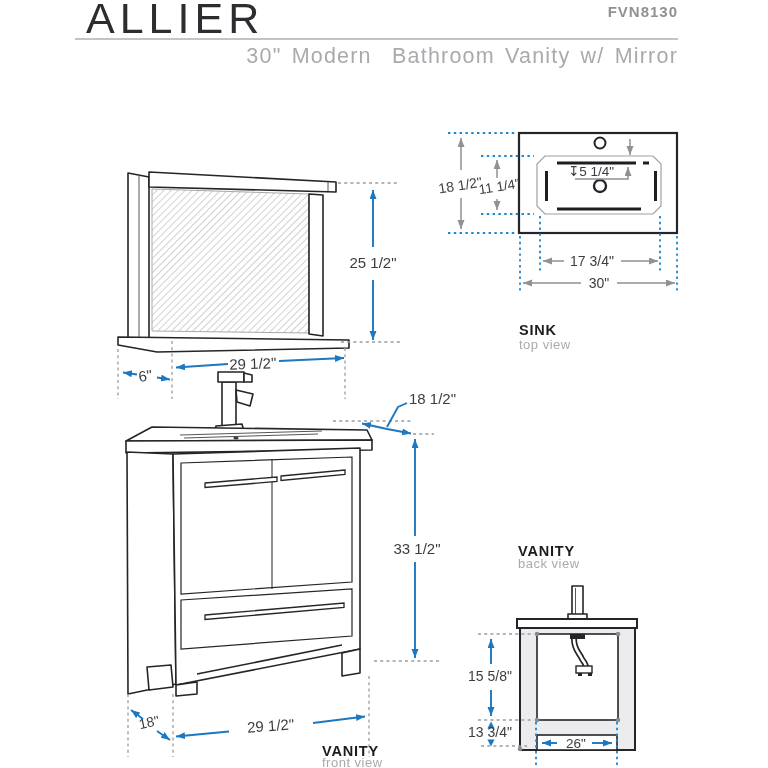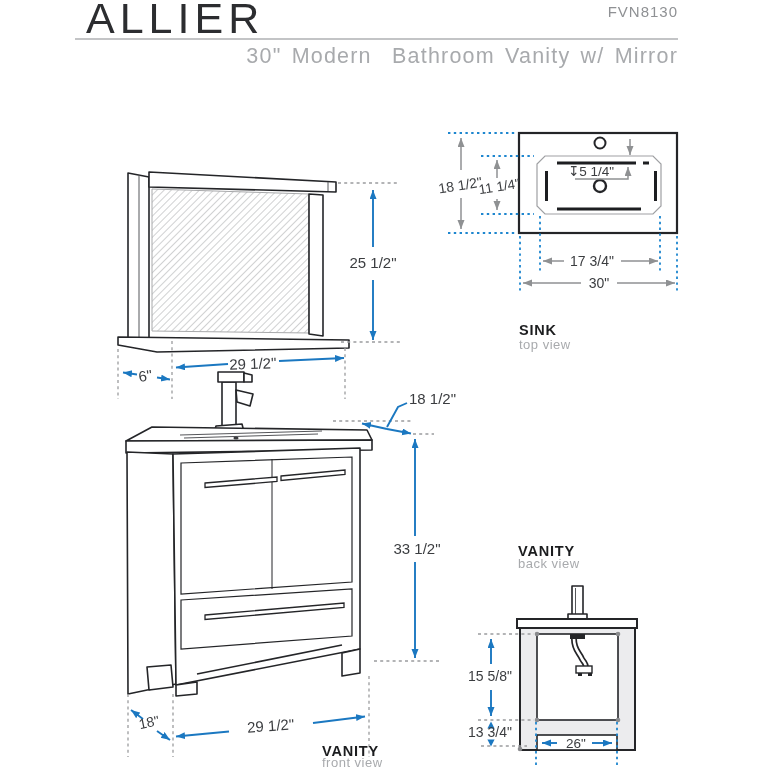--- a/index.html
+++ b/index.html
@@ -1,21 +1,21 @@
 <!DOCTYPE html>
 <html><head>
 <meta charset="utf-8">
 <style>
   html,body{margin:0;padding:0;background:#fff;}
   .page{position:relative;width:768px;height:768px;background:#fff;overflow:hidden;
         font-family:"Liberation Sans","DejaVu Sans",sans-serif;}
   .brand{position:absolute;left:86px;top:-3px;font-size:43px;line-height:42px;
          font-weight:200;letter-spacing:5px;color:#2c2d30;}
   .rule{position:absolute;left:75px;top:38px;width:603px;height:2px;background:#c3c4c6;}
-  .model{position:absolute;right:90px;top:3px;font-size:15px;font-weight:400;
+  .model{position:absolute;right:90px;top:3px;font-size:15px;font-weight:700;
          letter-spacing:1px;color:#8f9194;text-align:right;}
   .subtitle{position:absolute;right:90px;top:44px;font-size:21.5px;letter-spacing:1.2px;
             word-spacing:3px;color:#a8aaad;white-space:pre;}
   svg.canvas{position:absolute;left:0;top:0;}
   
   .art{fill:#fff;stroke:#242528;stroke-width:1.6;stroke-linejoin:round;}
   .artln{fill:none;stroke:#242528;stroke-width:1.6;stroke-linejoin:round;}
   .thin{fill:none;stroke:#55565a;stroke-width:1;}
   .bar{stroke:#1d1e21;stroke-width:3;fill:none;}
   

